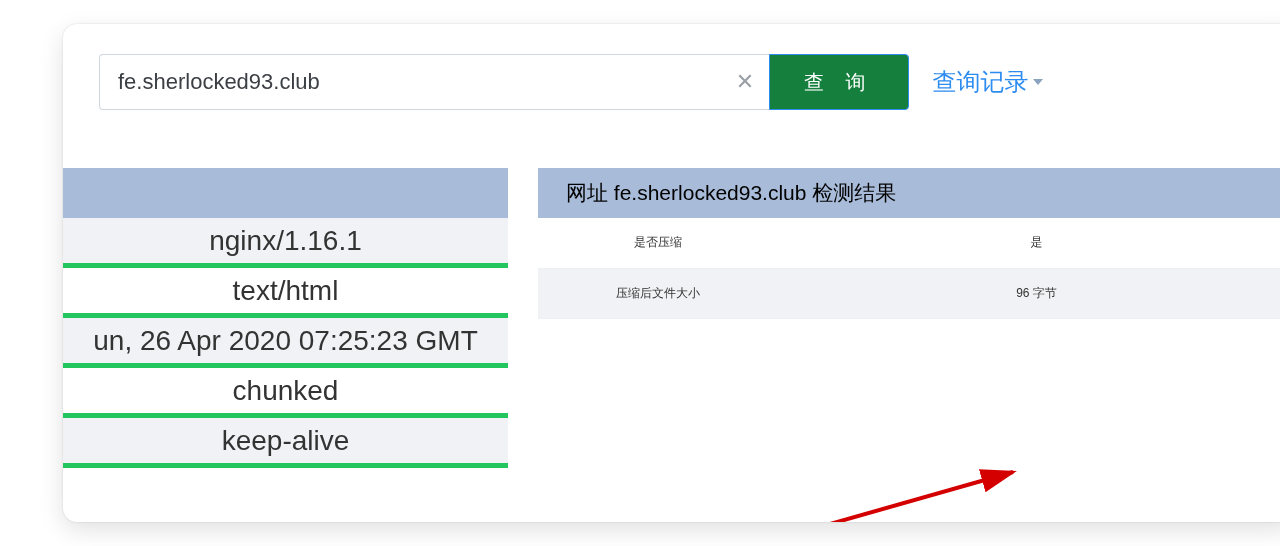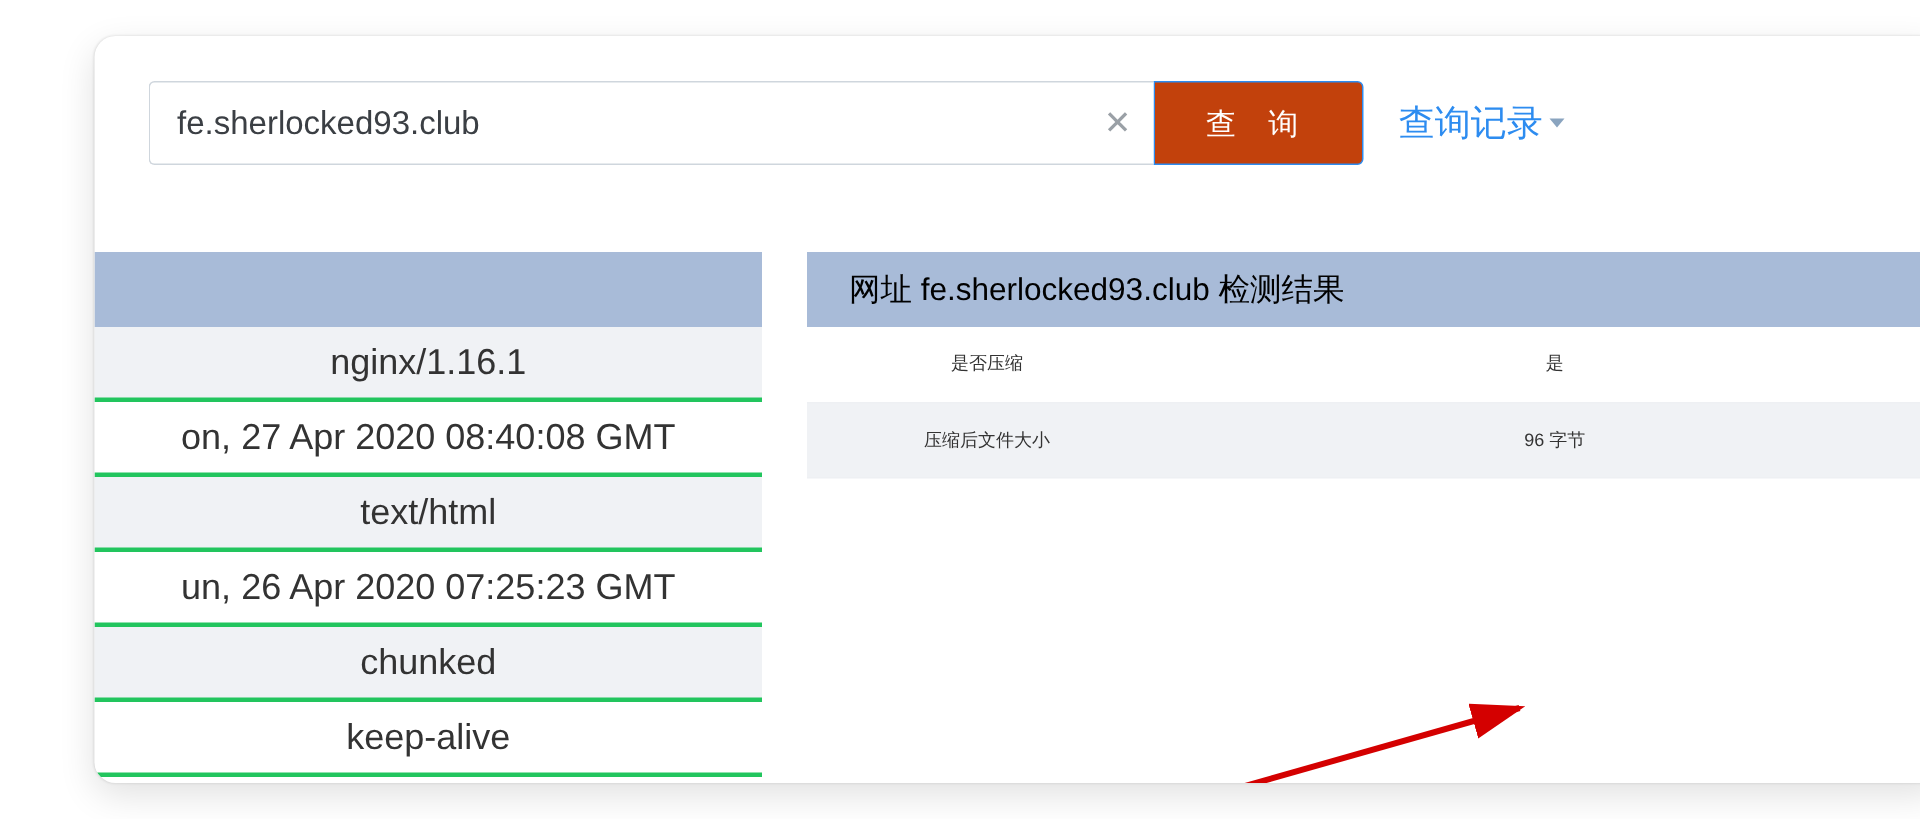--- a/index.html
+++ b/index.html
@@ -44,21 +44,21 @@
     width: 28px; height: 28px;
     display: flex; align-items: center; justify-content: center;
     color: #9aa0a6;
     cursor: pointer;
     font-size: 22px;
     background: none; border: none;
   }
   .query-btn {
     height: 56px;
     padding: 0 34px;
-    background: #c2410c;
+    background: #15803d;
     color: #fff;
     border: 1px solid #2d8cf0;
     border-radius: 0 4px 4px 0;
     font-size: 20px;
     letter-spacing: 8px;
     cursor: pointer;
   }
   .history-link {
     margin-left: 24px;
     color: #2d8cf0;
@@ -89,23 +89,23 @@
     width: 445px;
     flex: 0 0 445px;
   }
   .left-tbl .hdr {
     background: #a8bbd8;
     height: 50px;
   }
   .left-tbl .row {
     height: 50px;
     display: flex; align-items: center; justify-content: center;
-    font-size: 24px;
+    font-size: 28px;
     color: #333;
-    border-bottom: 3px solid #22c55e;
+    border-bottom: 5px solid #22c55e;
   }
   .left-tbl .row:nth-child(odd) { background: #fff; }
   .left-tbl .row:nth-child(even) { background: #f0f2f5; }
 
   
   .right-panel { flex: 1; padding-right: 0; }
   .panel-title {
     background: #a8bbd8;
     color: #000000;
     font-size: 21px;
@@ -149,21 +149,20 @@
       <span class="history-link">
         <span>查询记录</span>
         <span class="caret"></span>
       </span>
     </div>
 
     <div class="content">
       <div class="left-tbl">
         <div class="hdr"></div>
         <div class="row">nginx/1.16.1</div>
-        <div class="row">on, 27 Apr 2020 08:40:08 GMT</div>
         <div class="row">text/html</div>
         <div class="row">un, 26 Apr 2020 07:25:23 GMT</div>
         <div class="row">chunked</div>
         <div class="row">keep-alive</div>
       </div>
 
       <div class="right-panel">
         <div class="panel-title">网址 fe.sherlocked93.club 检测结果</div>
         <table class="rtable">
           <tbody>

